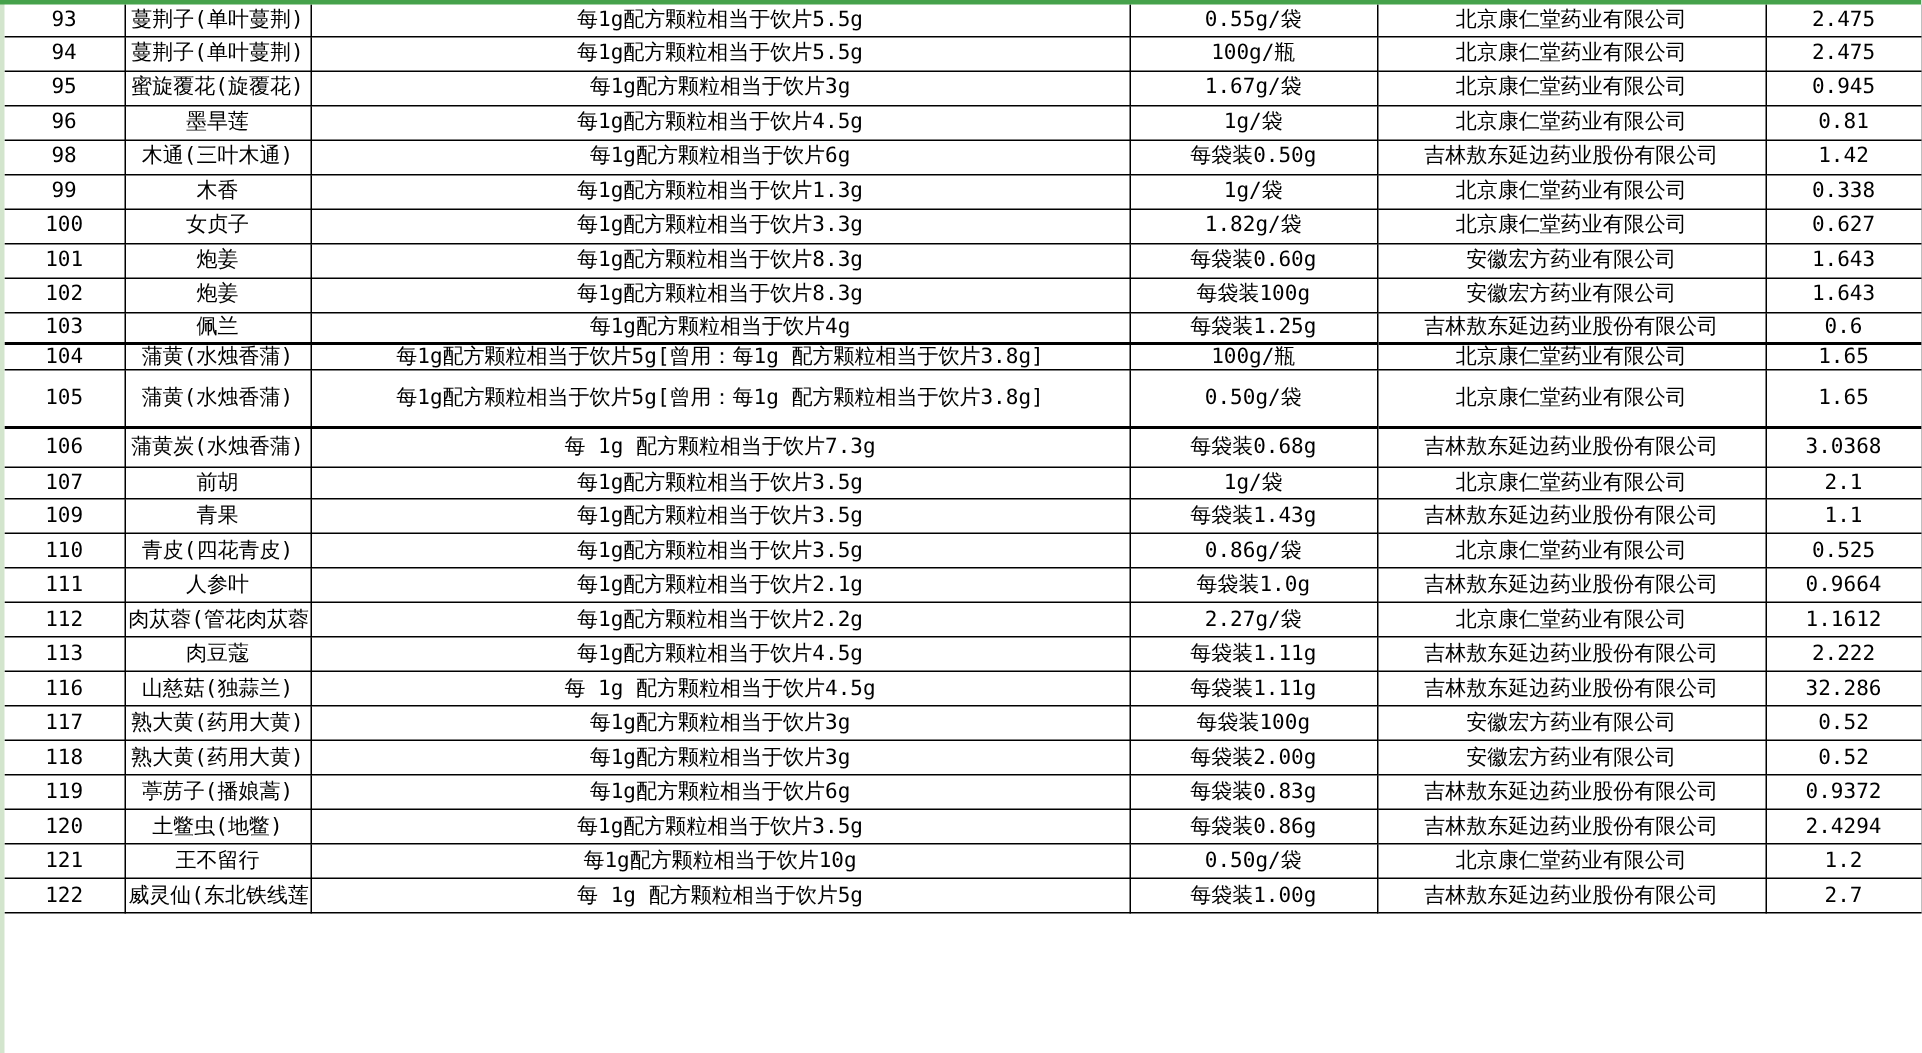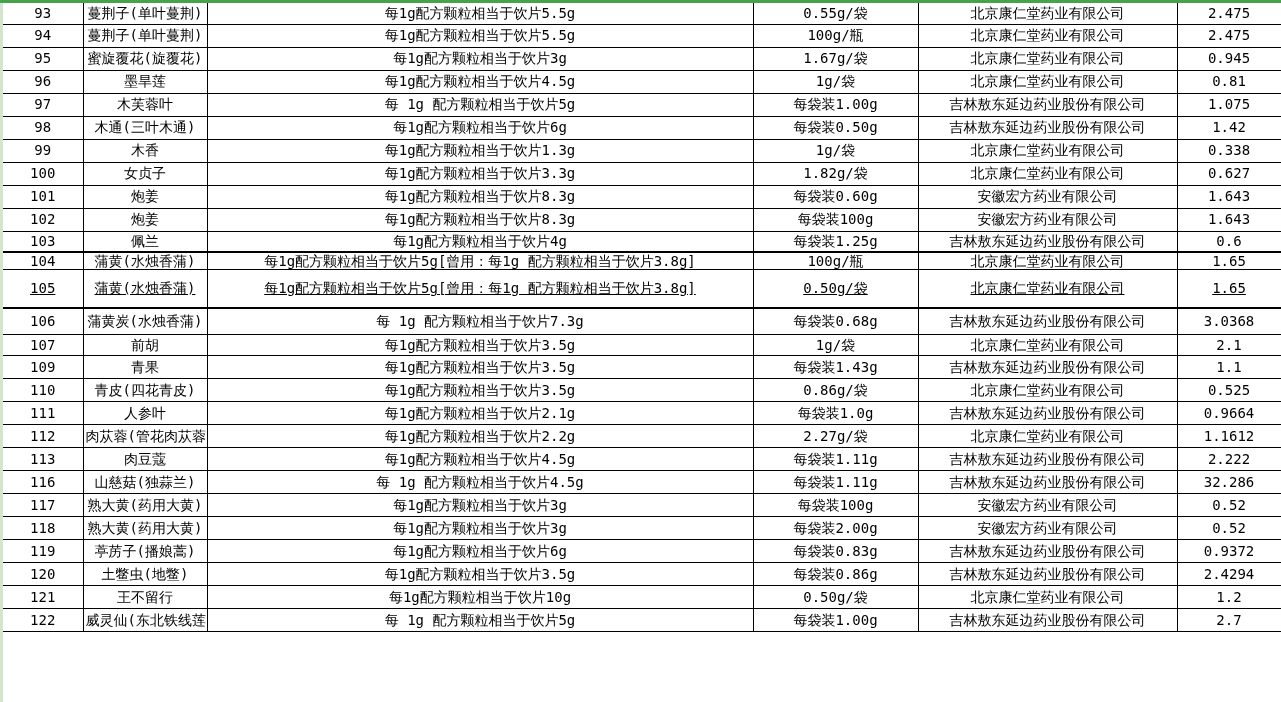--- a/index.html
+++ b/index.html
@@ -93,28 +93,20 @@
         </tr>
         <tr>
           <td>96</td>
           <td>墨旱莲</td>
           <td>每1g配方颗粒相当于饮片4.5g</td>
           <td>1g/袋</td>
           <td>北京康仁堂药业有限公司</td>
           <td>0.81</td>
         </tr>
         <tr>
-          <td>97</td>
-          <td>木芙蓉叶</td>
-          <td>每 1g 配方颗粒相当于饮片5g</td>
-          <td>每袋装1.00g</td>
-          <td>吉林敖东延边药业股份有限公司</td>
-          <td>1.075</td>
-        </tr>
-        <tr>
           <td>98</td>
           <td>木通(三叶木通)</td>
           <td>每1g配方颗粒相当于饮片6g</td>
           <td>每袋装0.50g</td>
           <td>吉林敖东延边药业股份有限公司</td>
           <td>1.42</td>
         </tr>
         <tr>
           <td>99</td>
           <td>木香</td>
@@ -156,21 +148,21 @@
           <td>0.6</td>
         </tr>
         <tr style="height: 17px;">
           <td>104</td>
           <td>蒲黄(水烛香蒲)</td>
           <td>每1g配方颗粒相当于饮片5g[曾用：每1g 配方颗粒相当于饮片3.8g]</td>
           <td>100g/瓶</td>
           <td>北京康仁堂药业有限公司</td>
           <td>1.65</td>
         </tr>
-        <tr class="thick-bottom" style="height: 38px; text-decoration: underline;">
+        <tr class="thick-bottom" style="height: 38px;">
           <td>105</td>
           <td>蒲黄(水烛香蒲)</td>
           <td>每1g配方颗粒相当于饮片5g[曾用：每1g 配方颗粒相当于饮片3.8g]</td>
           <td>0.50g/袋</td>
           <td>北京康仁堂药业有限公司</td>
           <td>1.65</td>
         </tr>
         <tr style="height: 27px; padding-left: 13px;">
           <td>106</td>
           <td>蒲黄炭(水烛香蒲)</td>

